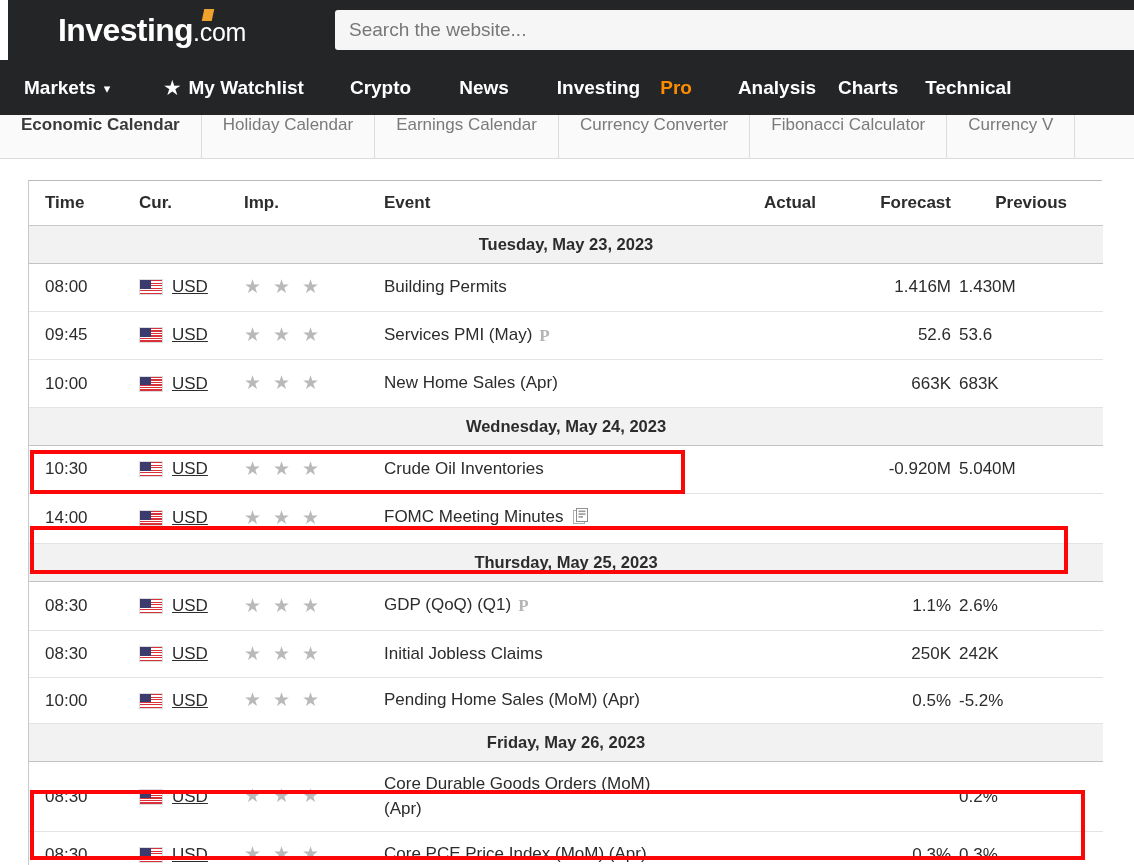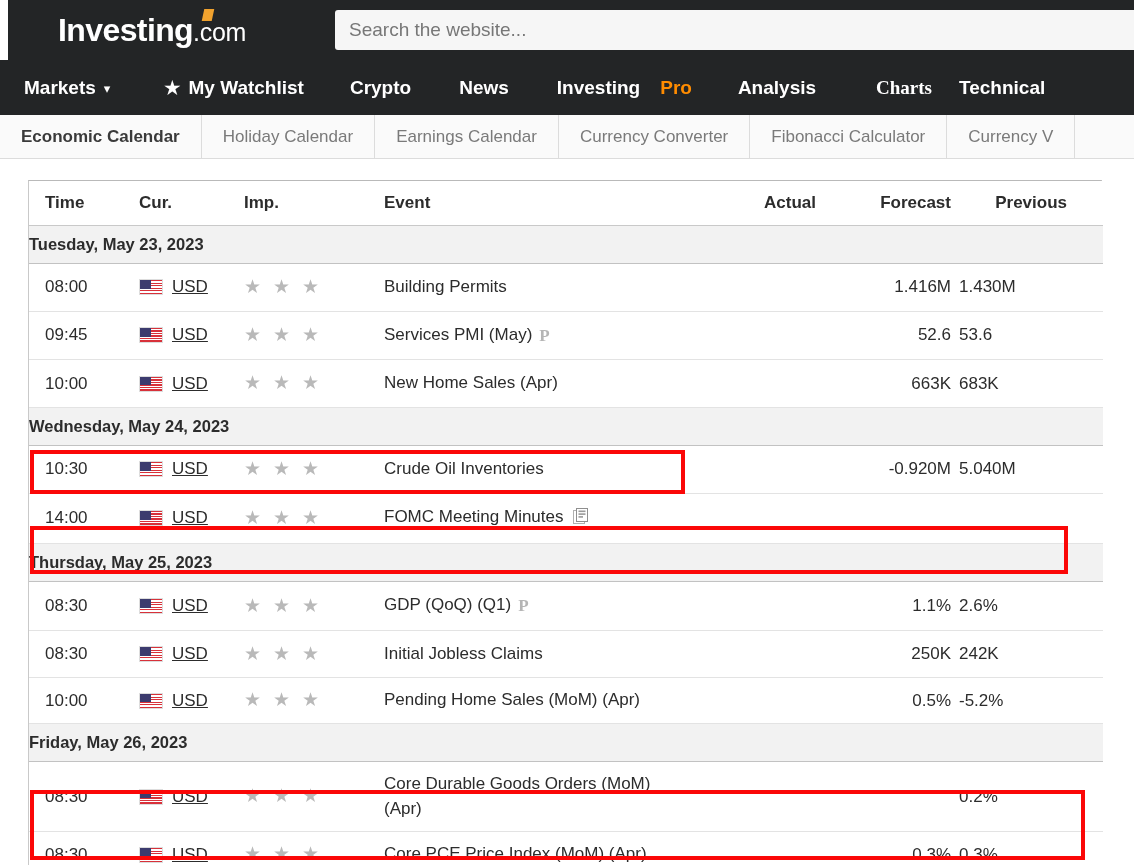--- a/index.html
+++ b/index.html
@@ -80,21 +80,21 @@
     cursor: pointer;
     display: flex;
     align-items: center;
   }
   .nav-markets { margin-left: 24px; }
   .nav-watchlist { margin-left: 54px; }
   .nav-crypto { margin-left: 46px; }
   .nav-news { margin-left: 48px; }
   .nav-pro { margin-left: 48px; }
   .nav-analysis { margin-left: 46px; }
-  .nav-charts { margin-left: 60px; font-family: Liberation Serif, serif; }
+  .nav-charts { margin-left: 22px; }
   .nav-technical { margin-left: 27px; }
   .caret {
     display: inline-block;
     margin-left: 8px;
     font-size: 13px;
     font-weight: normal;
     transform: translateY(1px);
   }
   .starglyph {
     display: inline-block;
@@ -111,21 +111,21 @@
     width: 1134px; height: 44px;
     background: #fafafa;
     border-bottom: 1px solid #dcdcdc;
     display: flex;
     align-items: stretch;
     white-space: nowrap;
     overflow: hidden;
   }
   .subitem {
     display: flex;
-    align-items: center;
+    align-items: flex-start;
     padding: 0 21px;
     font-size: 17px;
     color: #7a7a7a;
     border-right: 1px solid #dcdcdc;
     cursor: pointer;
   }
   .subitem.active {
     color: #3a3a3a;
     font-weight: bold;
   }
@@ -157,21 +157,21 @@
   .col-time   { width: 110px; padding-left: 16px !important; }
   .col-cur    { width: 105px; }
   .col-imp    { width: 140px; }
   .col-event  { width: 310px; }
   .col-actual { width: 130px; text-align: right !important; padding-right: 8px !important; }
   .col-fore   { width: 135px; text-align: right !important; padding-right: 8px !important; }
   .col-prev   { width: 144px; text-align: right !important; padding-right: 36px !important; }
 
   tr.daterow td {
     background: #f2f2f2;
-    text-align: left;
+    text-align: center;
     font-size: 16.5px;
     font-weight: bold;
     color: #2c2c2c;
     padding: 9px 0;
     border-top: 1px solid #c2c2c2;
     border-bottom: 1px solid #c2c2c2;
   }
   tr.evrow td {
     font-size: 17px;
     color: #2c2c2c;

